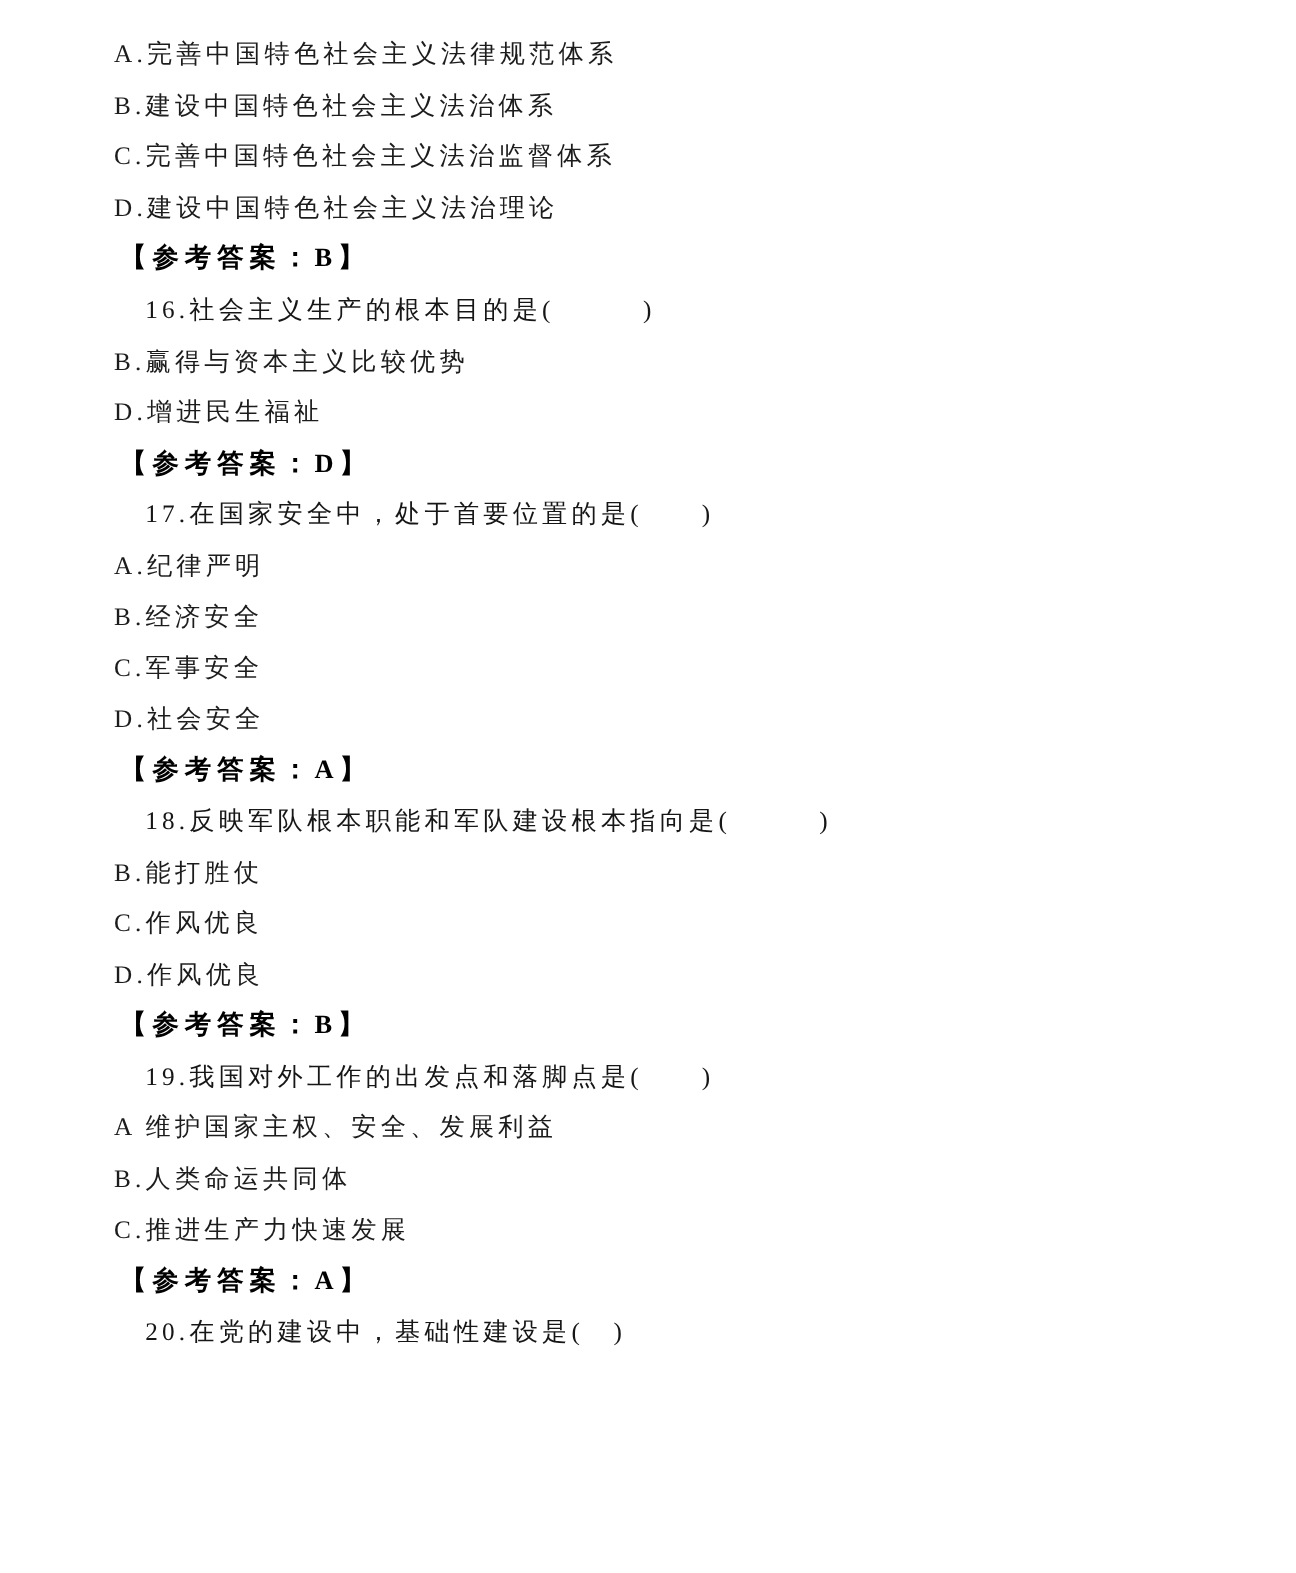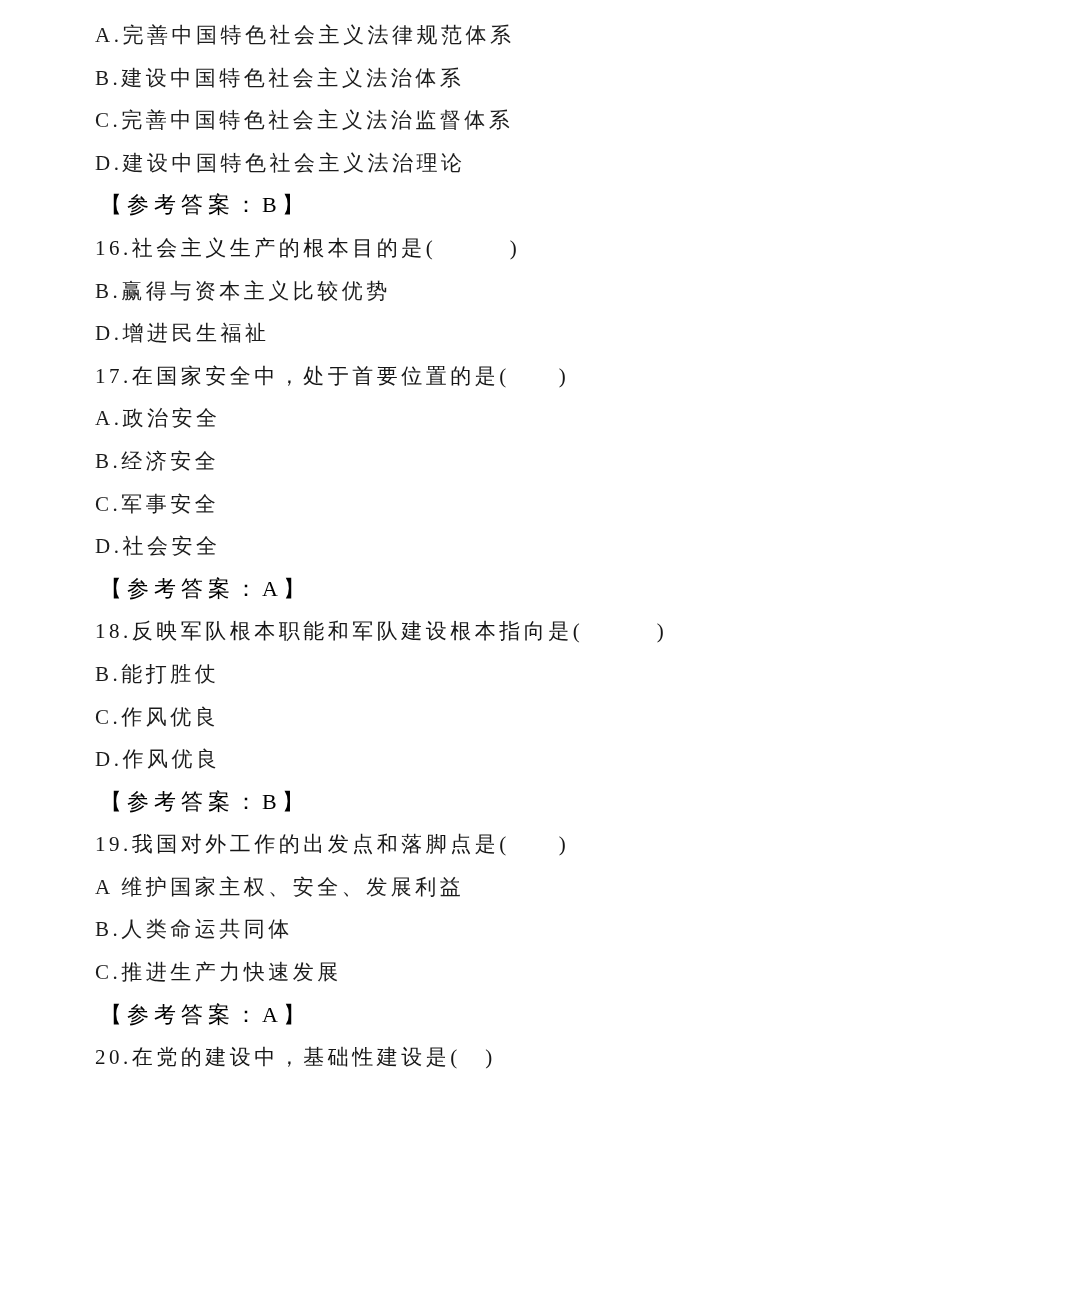--- a/index.html
+++ b/index.html
@@ -10,57 +10,59 @@
   body {
     width: 1080px;
     height: 1311px;
     overflow: hidden;
     font-family: "Liberation Serif", "DejaVu Serif", serif;
   }
   .page {
     box-sizing: border-box;
     width: 1080px;
     height: 1311px;
-    padding: 14px 40px 0 95px;
+    padding: 24px 40px 0 95px;
     background: #ffffff;
   }
   .line {
     height: 42.6px;
     line-height: 42.6px;
     font-size: 21px;
     letter-spacing: 3.5px;
     color: #1c1c1c;
     white-space: pre;
     -webkit-font-smoothing: antialiased;
   }
   .line.question {
     color: #161616;
+    margin-left: 26px;
   }
   .line.answer {
-    font-weight: 400;
+    font-weight: 700;
     font-size: 22px;
     letter-spacing: 5px;
     color: #000000;
     padding-left: 5px;
   }
 </style>
 </head>
 <body>
 
 <div class="page">
   <div class="line option">A.完善中国特色社会主义法律规范体系</div>
   <div class="line option">B.建设中国特色社会主义法治体系</div>
   <div class="line option">C.完善中国特色社会主义法治监督体系</div>
   <div class="line option">D.建设中国特色社会主义法治理论</div>
   <div class="line answer">【参考答案：B】</div>
   <div class="line question">16.社会主义生产的根本目的是(　　　)</div>
   <div class="line option">B.赢得与资本主义比较优势</div>
   <div class="line option">D.增进民生福祉</div>
+  <div class="line answer">【参考答案：D】</div>
   <div class="line question">17.在国家安全中，处于首要位置的是(　　)</div>
-  <div class="line option">A.政治安全</div>
+  <div class="line option">A.纪律严明</div>
   <div class="line option">B.经济安全</div>
   <div class="line option">C.军事安全</div>
   <div class="line option">D.社会安全</div>
   <div class="line answer">【参考答案：A】</div>
   <div class="line question">18.反映军队根本职能和军队建设根本指向是(　　　)</div>
   <div class="line option">B.能打胜仗</div>
   <div class="line option">C.作风优良</div>
   <div class="line option">D.作风优良</div>
   <div class="line answer">【参考答案：B】</div>
   <div class="line question">19.我国对外工作的出发点和落脚点是(　　)</div>

